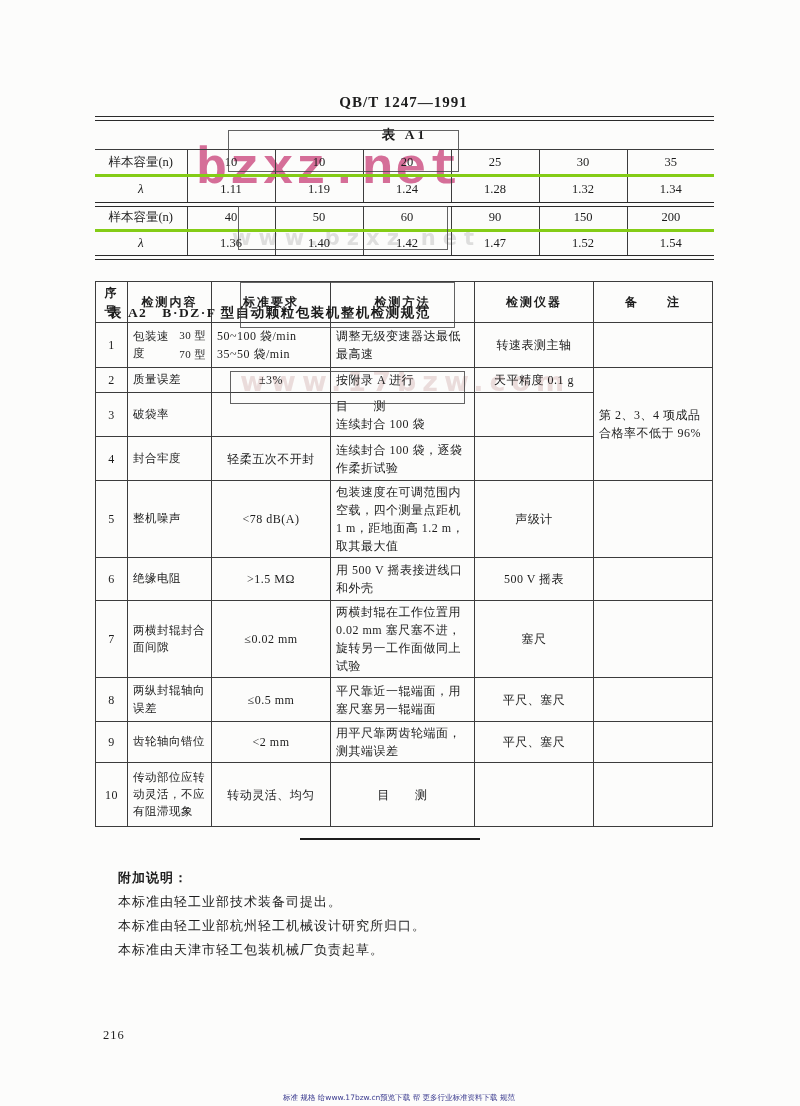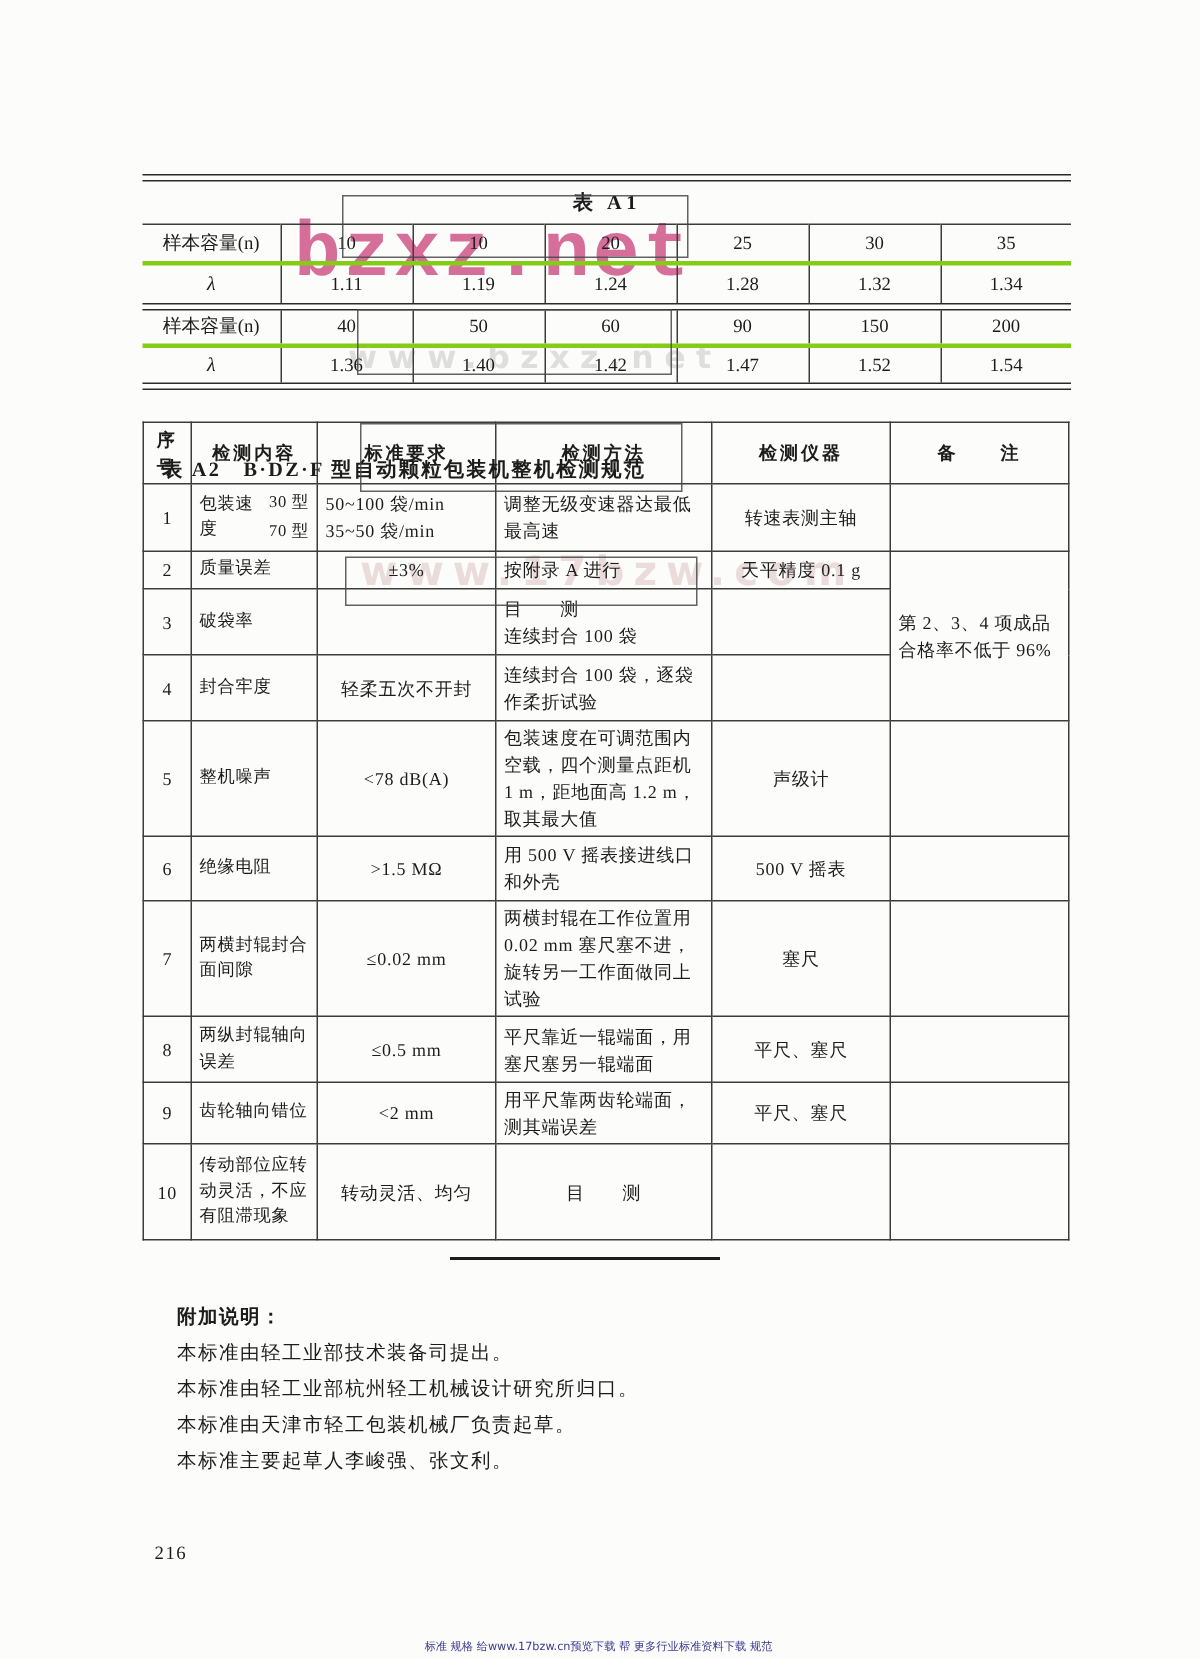--- a/index.html
+++ b/index.html
@@ -77,20 +77,21 @@
 </style>
 </head>
 <body>
 
 <div style="position:relative;width:800px;height:1106px;">
 
   <div class="abs wm-big">bzxz.net</div>
   <div class="abs wm-small">www.bzxz.net</div>
   <div class="abs wm-pink">www.17bzw.com</div>
 
+  <div class="abs page-hdr">QB/T 1247—1991</div>
 
   <div id="a1wrap" class="abs">
     <div class="dbl"></div>
     <div class="a1-title">表 A1</div>
 
     <table class="a1 a1a">
       <colgroup>
           <col style="width:92px">
           <col style="width:88px">
           <col style="width:88px">
@@ -285,20 +286,19 @@
   <div class="abs scanbox" style="left:240px;top:282px;width:213px;height:44px;"></div>
   <div class="abs scanbox" style="left:230px;top:371px;width:233px;height:31px;"></div>
 
   <div class="abs divider"></div>
 
   <div class="abs notes">
     <div class="nh">附加说明：</div>
     <div>本标准由轻工业部技术装备司提出。</div>
     <div>本标准由轻工业部杭州轻工机械设计研究所归口。</div>
     <div>本标准由天津市轻工包装机械厂负责起草。</div>
-    <div>本标准主要起草人李峻强、张文利。</div>
   </div>
 
   <div class="abs page-num">216</div>
 
   <div class="abs footer">标准 规格 给www.17bzw.cn预览下载 帮 更多行业标准资料下载 规范</div>
 
 </div>
 
 </body></html>

